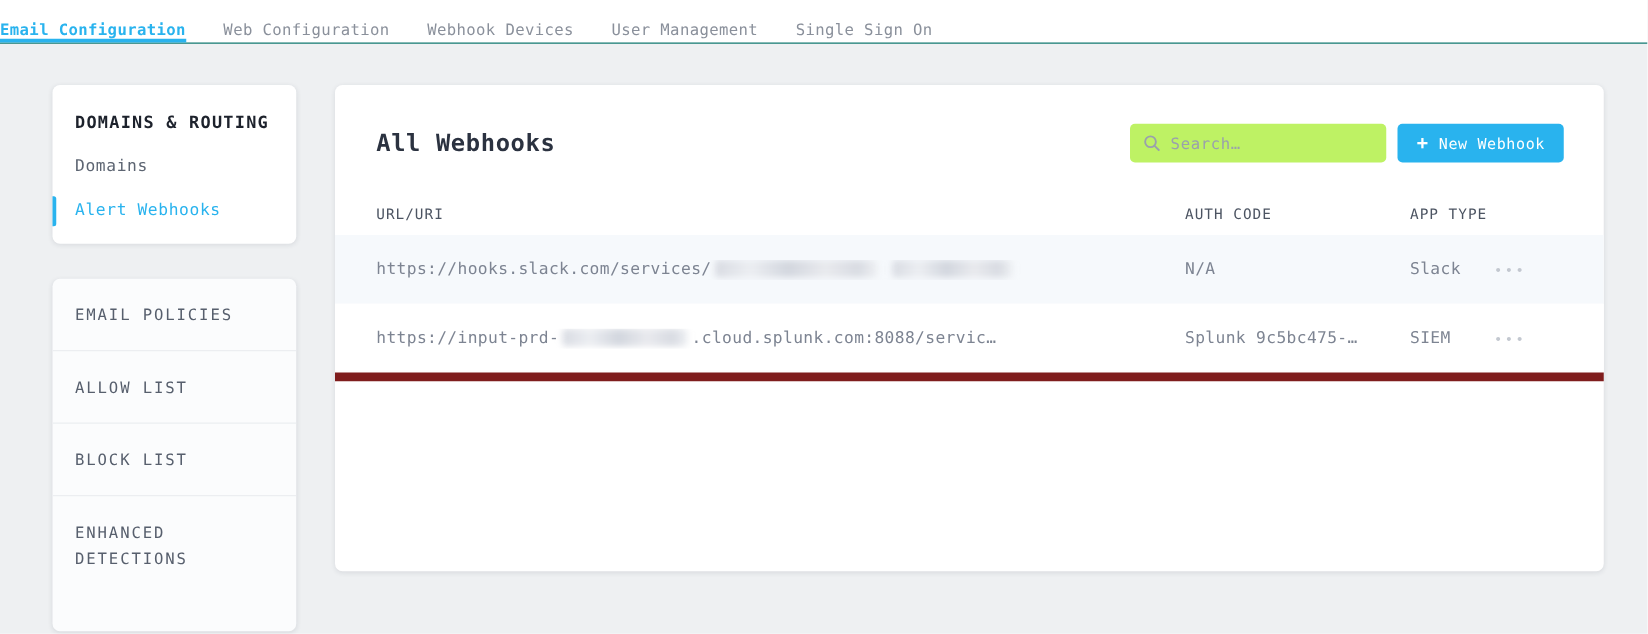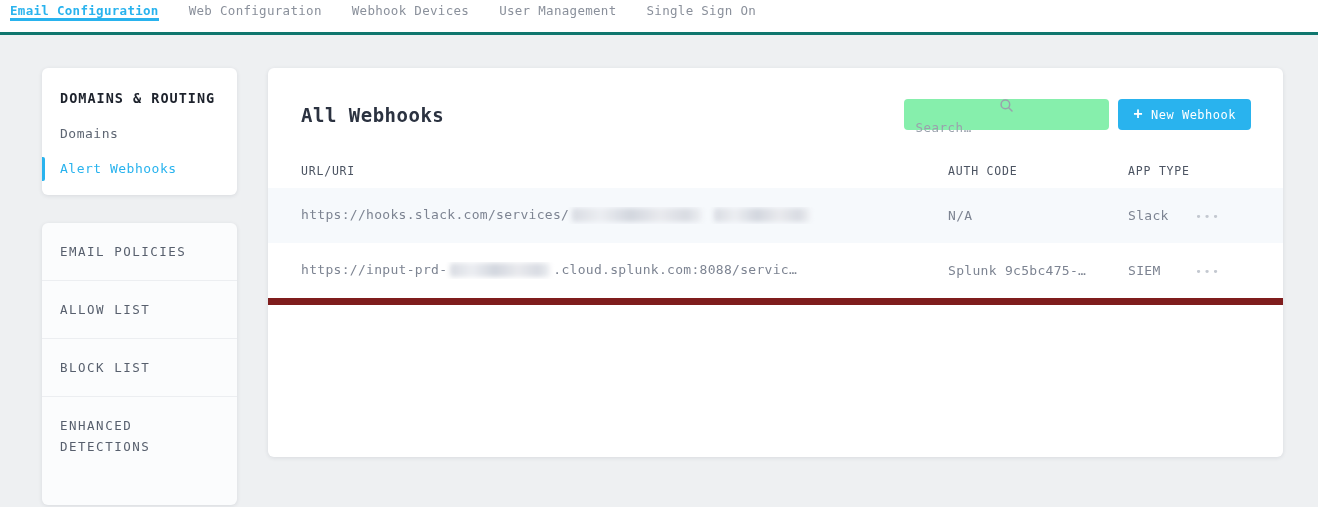--- a/index.html
+++ b/index.html
@@ -7,22 +7,22 @@
   body {
     font-family:"DejaVu Sans Mono","Liberation Mono",monospace;
     background:#eef0f2;
     position:relative;
     overflow:hidden;
   }
 
   
   .topbar {
     position:absolute; left:0; top:0; width:1318px; height:35px;
-    background:#ffffff; border-bottom:3px solid #0f766e;
-    display:flex; align-items:flex-start; padding-left:10px;
+    background:#ffffff; border-bottom:1px solid #0f766e;
+    display:flex; align-items:flex-end; padding-left:0;
   }
   .tab {
     font-size:12.5px; color:#8a909b; letter-spacing:0.3px;
     display:flex; align-items:center; cursor:pointer;
     margin-right:30px; border-bottom:3px solid transparent;
     padding-top:3px;
   }
   .tab.active { color:#29b3ee; border-bottom-color:#29b3ee; font-weight:bold; }
 
   
@@ -58,22 +58,22 @@
     background:#ffffff; border-radius:6px;
     box-shadow:0 1px 4px rgba(30,40,60,0.10);
   }
   .panel-header {
     display:flex; align-items:center; justify-content:space-between;
     padding:27px 32px 0 33px; height:66px;
   }
   .page-title { font-size:19px; font-weight:bold; color:#2b3240; letter-spacing:0.5px; }
   .header-actions { display:flex; align-items:center; gap:9px; }
   .searchbox {
-    width:205px; height:31px; background:#86efac; border-radius:4px;
-    display:flex; align-items:center; padding:0 11px; gap:8px;flex-direction:column;
+    width:205px; height:31px; background:#bef264; border-radius:4px;
+    display:flex; align-items:center; padding:0 11px; gap:8px;
   }
   .searchbox svg { flex:none; }
   .searchbox input {
     border:none; background:transparent; outline:none; width:100%;
     font-family:"DejaVu Sans Mono","Liberation Mono",monospace;
     font-size:12.5px; color:#555c68; letter-spacing:0.5px;
   }
   .searchbox input::placeholder { color:#9aa1ac; }
   .new-btn {
     height:31px; background:#29b3ee; border:none; border-radius:4px;

